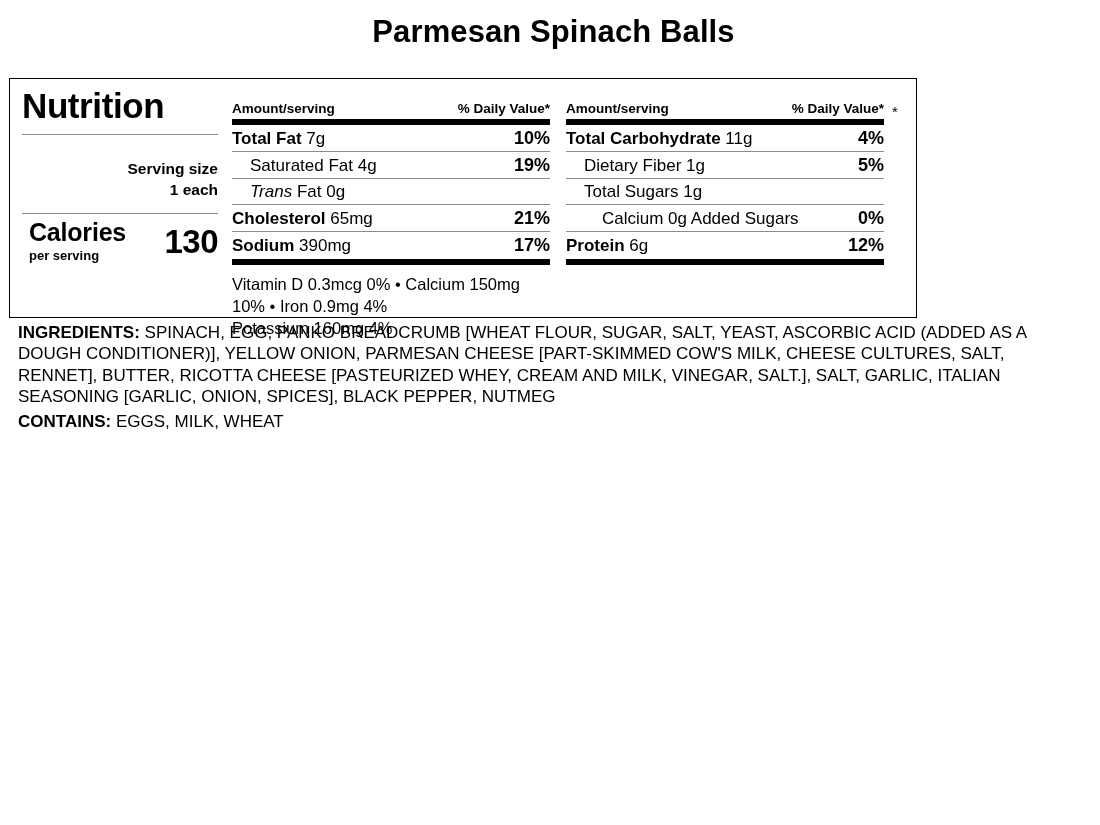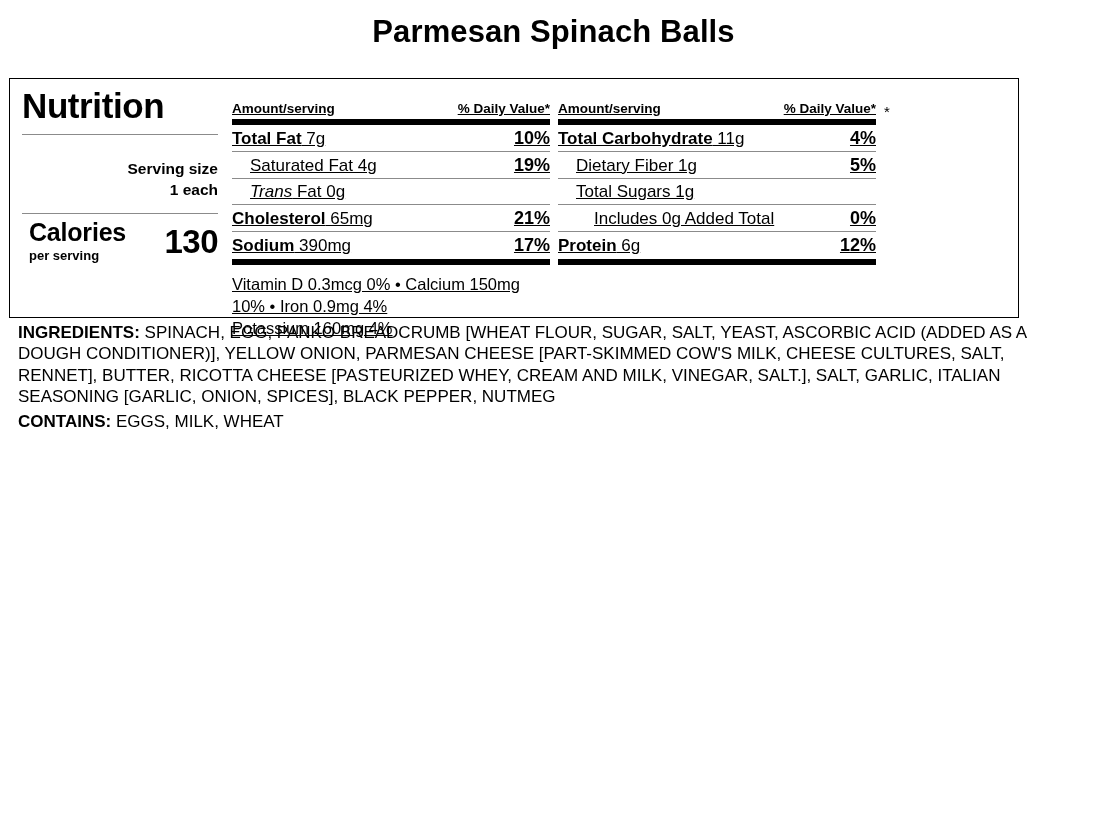--- a/index.html
+++ b/index.html
@@ -26,21 +26,21 @@
     padding-top: 15px;
     line-height: 1.1;
     padding-left: 7px;
   }
 
   
   .label-box {
     position: absolute;
     left: 9px;
     top: 78px;
-    width: 1010px;
+    width: 908px;
     height: 240px;
     border: 1px solid #000000;
     background: #ffffff;
     display: flex;
     align-items: flex-start;
   }
 
   
   .panel-left {
     width: 222px;
@@ -91,22 +91,21 @@
     font-weight: bold;
     letter-spacing: -0.5px;
     padding-bottom: 1px;
   }
 
   
   .panel-cols {
     display: flex;
     flex: 1 1 auto;
     padding-top: 22px;
-    gap: 8px;
-    text-decoration: underline;
+    gap: 16px;
   }
   .nut-col { width: 318px; flex: 0 0 318px; }
 
   .col-head {
     display: flex;
     justify-content: space-between;
     font-size: 13.5px;
     font-weight: bold;
     padding-bottom: 3px;
   }
@@ -248,21 +247,21 @@
           </div>
           <div class="nut-row">
             <div class="nut-name indent-1">Dietary Fiber 1g</div>
             <div class="dv">5%</div>
           </div>
           <div class="nut-row">
             <div class="nut-name indent-1">Total Sugars 1g</div>
             <div class="dv"></div>
           </div>
           <div class="nut-row">
-            <div class="nut-name indent-2">Includes 0g Added Total</div>
+            <div class="nut-name indent-2">Calcium 0g Added Sugars</div>
             <div class="dv">0%</div>
           </div>
           <div class="nut-row last">
             <div class="nut-name"><b>Protein</b> 6g</div>
             <div class="dv">12%</div>
           </div>
         </div>
       <div class="bar-thick-bottom"></div>
     </div>
 

